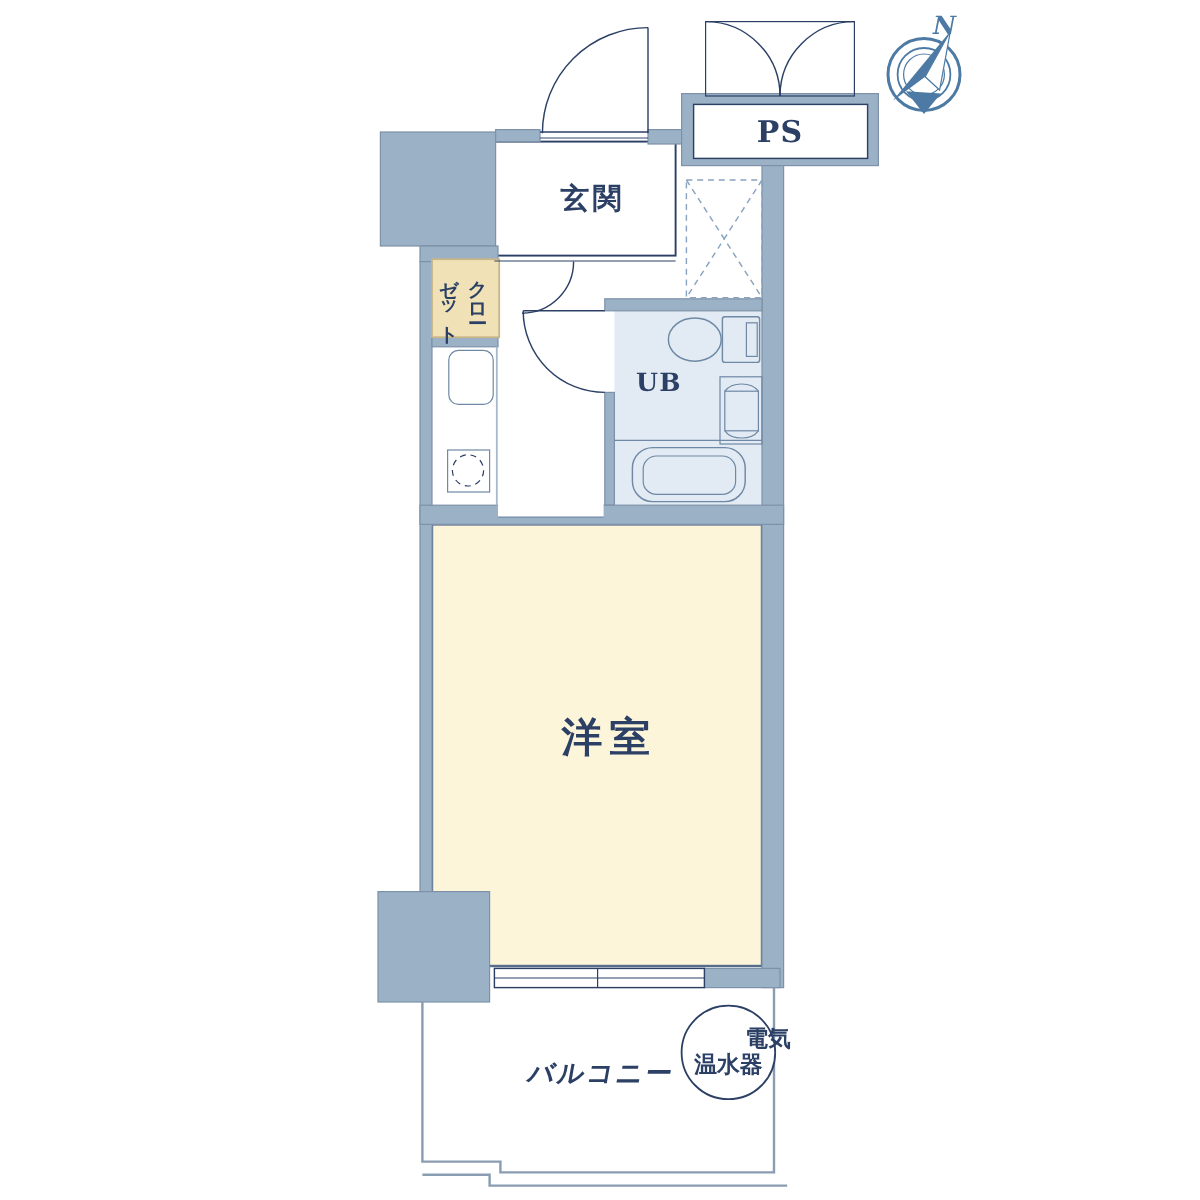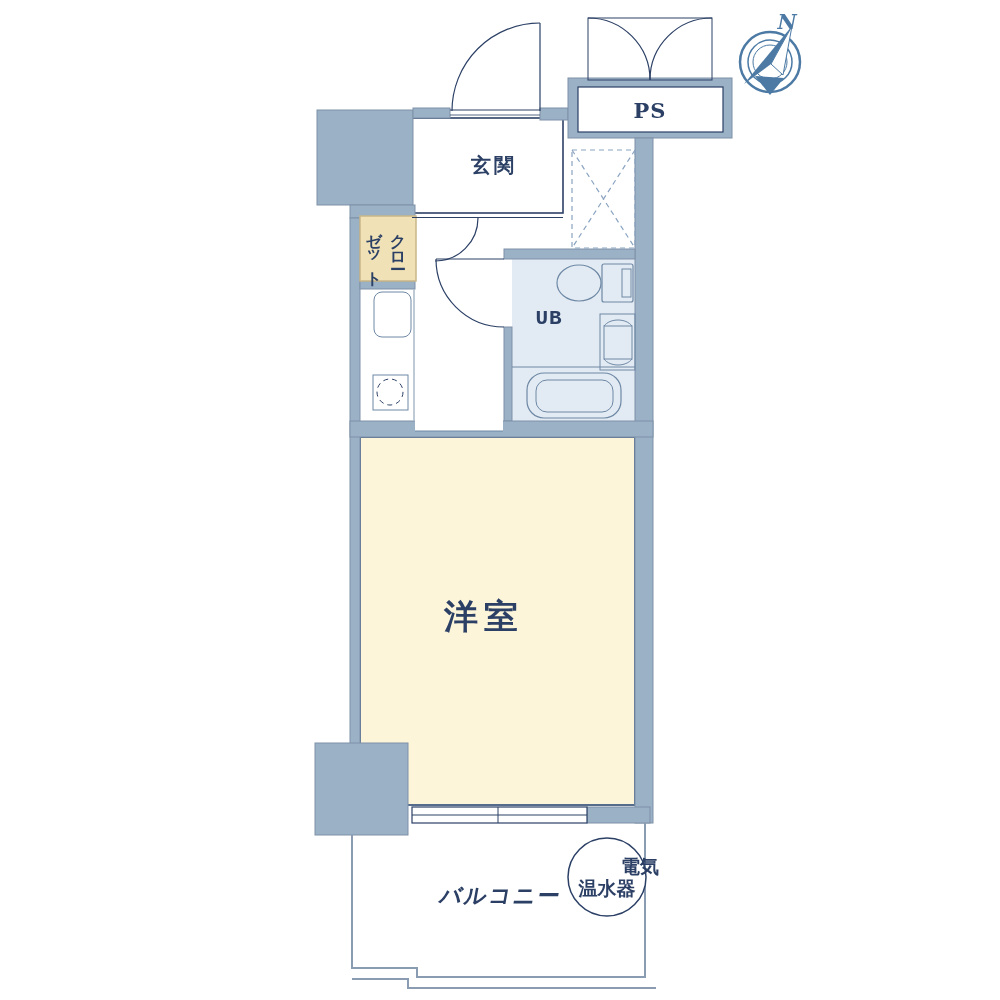--- a/index.html
+++ b/index.html
@@ -8,23 +8,23 @@
     font-family:"DejaVu Serif","Liberation Serif",serif;overflow:hidden;
   }
   .stage svg{position:absolute;left:0;top:0;}
   .wall{fill:var(--wall-fill);stroke:var(--wall-stroke);stroke-width:1;}
   .navyline{stroke:var(--line-dark);fill:none;}
   .fix{stroke:var(--fixture-stroke);fill:none;}
   .lbl{
     position:absolute;transform:translate(-50%,-50%);
     color:var(--line-dark);font-weight:bold;white-space:nowrap;line-height:1;
   }
-  .lbl-genkan{font-size:20px;letter-spacing:3px;}
-  .lbl-ps{font-size:21px;letter-spacing:1px;text-align:right;}
-  .lbl-ub{font-size:21px;letter-spacing:1px;font-family:Liberation Mono, monospace;}
+  .lbl-genkan{font-size:24px;letter-spacing:3px;}
+  .lbl-ps{font-size:25px;letter-spacing:1px;text-align:right;}
+  .lbl-ub{font-size:21px;letter-spacing:1px;}
   .lbl-room{font-size:34px;letter-spacing:6px;}
   .lbl-balcony{font-size:22px;letter-spacing:2px;transform:translate(-50%,-50%) skewX(-10deg);}
   .lbl-wh{font-size:19px;}
   .lbl-closet{
     position:absolute;writing-mode:vertical-rl;text-orientation:mixed;
     color:var(--line-dark);font-weight:bold;font-size:16px;letter-spacing:1px;line-height:1;
   }
   .lbl-n{
     position:absolute;transform:translate(-50%,-50%);
     color:var(--compass-color);font-style:italic;font-size:21px;font-weight:bold;
@@ -125,19 +125,19 @@
     <polygon points="792,26 771,64 783,75" fill="#ffffff" stroke="var(--compass-color)" stroke-width="1"></polygon>
     <polygon points="755,76 784,78 770,95" fill="var(--compass-color)"></polygon>
   </g>
 </svg>
 
   <div class="lbl lbl-genkan" style="left:494px;top:165px;">玄関</div>
   <div class="lbl lbl-ps" style="left:650px;top:110px;">PS</div>
   <div class="lbl-closet" style="left:390px;top:222px;">クロー</div>
   <div class="lbl-closet" style="left:366px;top:222px;">ゼット</div>
   <div class="lbl lbl-ub" style="left:549px;top:318px;">UB</div>
-  <div class="lbl lbl-room" style="left:484px;top:616px;">洋室</div>
+  <div class="lbl lbl-room" style="left:508px;top:616px;font-family:Liberation Serif, serif;">洋室</div>
   <div class="lbl lbl-balcony" style="left:501px;top:895px;">バルコニー</div>
   <div class="lbl lbl-wh" style="left:640px;top:866px;">電気</div>
   <div class="lbl lbl-wh" style="left:607px;top:888px;text-align:right;">温水器</div>
   <div class="lbl-n" style="left:787px;top:21px;">N</div>
 
 </div>
 
 </body></html>

